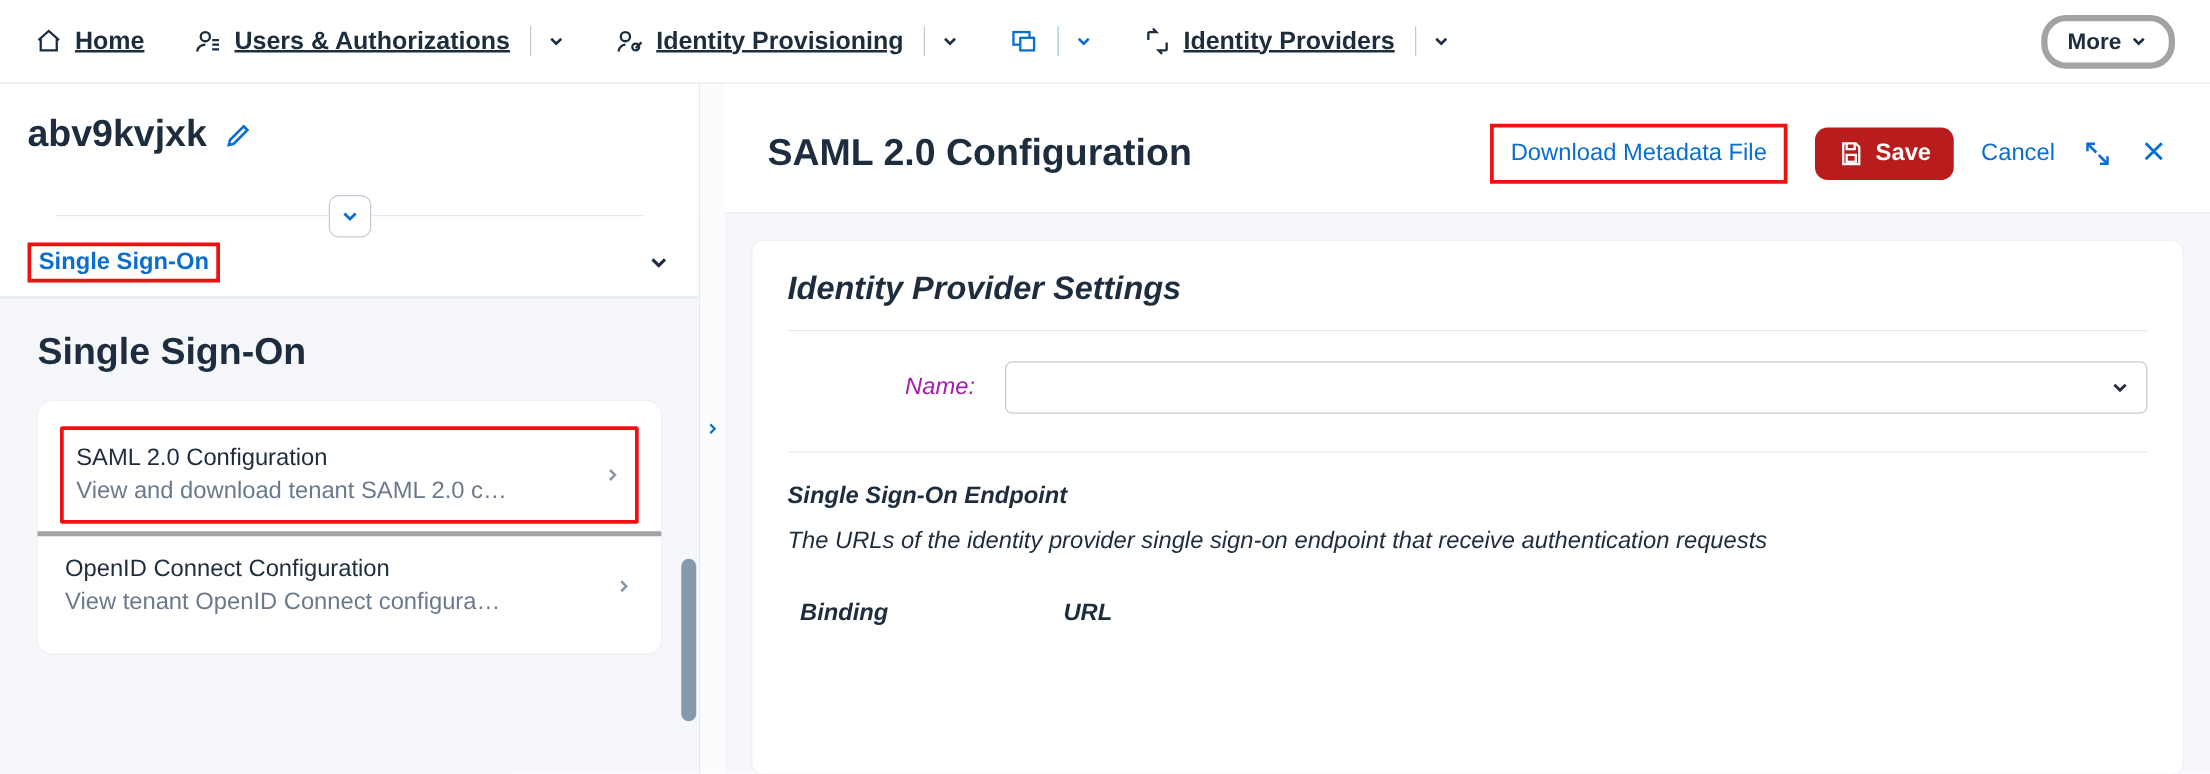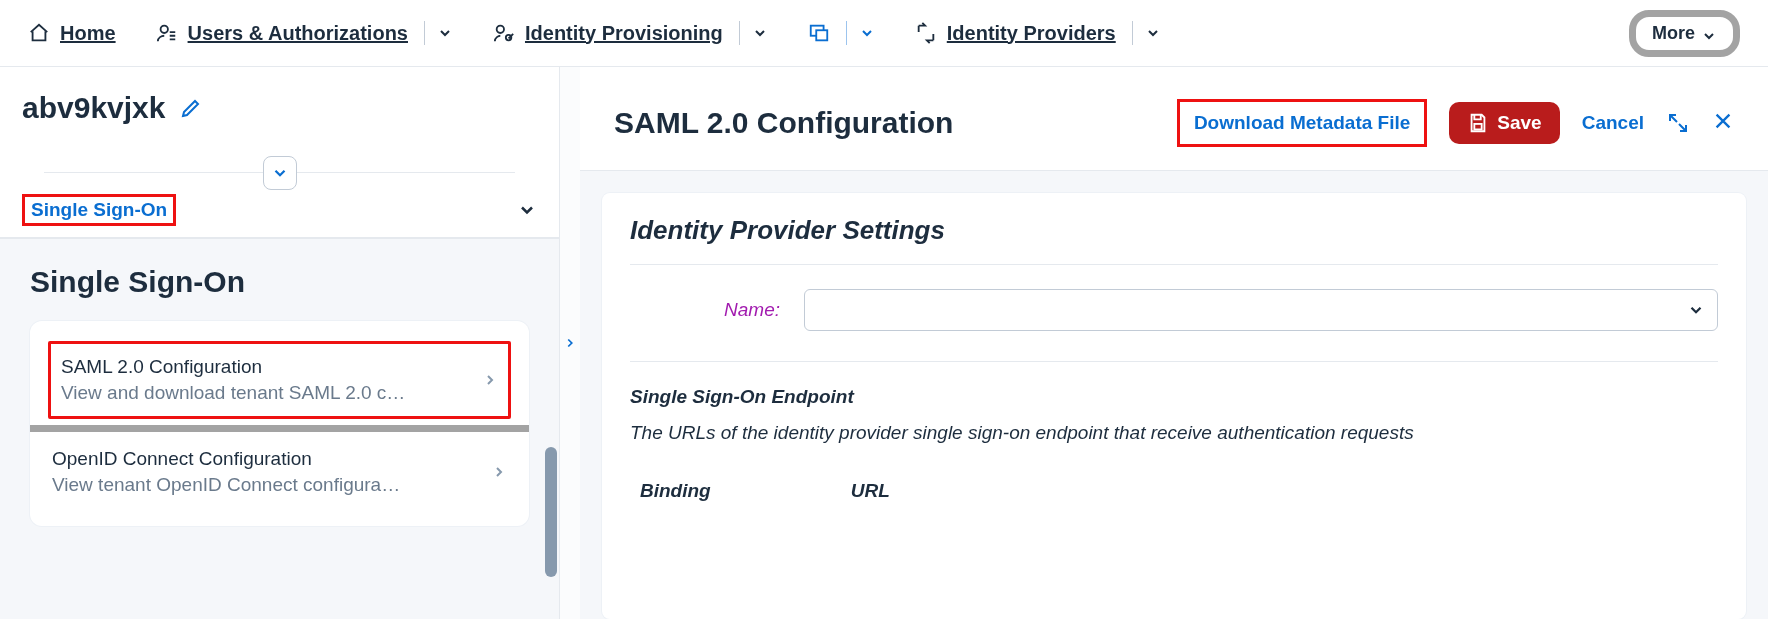--- a/index.html
+++ b/index.html
@@ -4,56 +4,56 @@
 <style>
   * { box-sizing: border-box; margin: 0; padding: 0; }
   html, body { width: 1768px; height: 619px; font-family: "72", Arial, Helvetica, sans-serif; color: #1d2d3e; background: #fff; overflow: hidden; }
   
   .topbar { height: 67px; padding: 0 28px; display: flex; align-items: center; gap: 40px; border-bottom: 1px solid #e5e9ee; }
   .nav-left { display: flex; align-items: center; gap: 40px; flex: 1; text-decoration: underline; }
   .nav-item { display: flex; align-items: center; gap: 10px; font-size: 20px; font-weight: 700; cursor: pointer; }
   .nav-item.active { color: #0a6ed1; }
   .nav-sep { width: 1px; height: 24px; background: #c2cbd6; margin: 0 2px 0 6px; }
   .chev { display: inline-flex; }
-  .more-btn { display: flex; align-items: flex-end; gap: 6px; border: 7px solid #a3a3a3; border-radius: 20px; padding: 6px 16px; font-size: 18px; font-weight: 700; cursor: pointer; background: #fff; }
+  .more-btn { display: flex; align-items: center; gap: 6px; border: 5px solid #a3a3a3; border-radius: 20px; padding: 6px 16px; font-size: 18px; font-weight: 700; cursor: pointer; background: #fff; }
   
   .ico { width: 22px; height: 22px; }
   
   .main { display: flex; height: calc(619px - 67px); }
   .left { width: 560px; position: relative; border-right: 1px solid #e5e9ee; display: flex; flex-direction: column; }
   .left-head { padding: 24px 22px 0 22px; background: #fff; position: relative; }
   .app-name-row { display: flex; align-items: center; gap: 14px; }
   .app-name { font-size: 30px; font-weight: 800; }
   .edit-ico { color: #0a6ed1; cursor: pointer; }
   .collapse-btn { width: 34px; height: 34px; border: 1px solid #c2cbd6; border-radius: 8px; display: flex; align-items: center; justify-content: center; color: #0a6ed1; cursor: pointer; position: absolute; left: 50%; transform: translateX(-50%); bottom: -17px; background: #fff; }
   .hr-line { position: absolute; left: 22px; right: 22px; bottom: 0; height: 1px; background: #e5e9ee; }
   .collapse-wrap { position: relative; height: 48px; }
   .tab-sso-bar { display: flex; align-items: center; justify-content: space-between; padding: 0 22px; height: 56px; border-bottom: 2px solid #e5e9ee; margin-top: 10px; }
   .tab-sso { font-size: 19px; font-weight: 700; color: #0a6ed1; padding: 4px 8px; }
   .tab-sso-outline { border: 3px solid #e11; padding: 2px 6px; }
   .chev-dark { color: #1d2d3e; }
   .section-body { background: #f5f7fa; flex: 1; padding: 26px 30px; overflow: hidden; }
   .section-title { font-size: 30px; font-weight: 800; margin-bottom: 22px; }
   .card { background: #fff; border-radius: 12px; padding: 14px 0; box-shadow: 0 0 0 1px #edf1f6; }
   .card-row { padding: 16px 22px; display: flex; align-items: center; justify-content: space-between; cursor: pointer; }
-  .card-row + .card-row { border-top: 7px solid #a3a3a3; }
+  .card-row + .card-row { border-top: 4px solid #a3a3a3; }
   .card-row .txt { max-width: 400px; }
   .row-title { font-size: 19px; color: #1d2d3e; margin-bottom: 4px; }
   .row-sub { font-size: 19px; color: #6a7a8c; white-space: nowrap; overflow: hidden; text-overflow: ellipsis; }
   .card-row-outline { border: 3px solid #e11; margin: 6px 18px; border-radius: 2px; padding: 12px 10px; }
   .scroll-indicator { position: absolute; right: 0; top: 12px; width: 0; height: 0; border-left: 8px solid transparent; border-right: 8px solid transparent; border-bottom: 12px solid #8699ad; }
   .v-scroll { position: absolute; right: 2px; top: 380px; width: 12px; height: 130px; background: #8699ad; border-radius: 6px; }
   .splitter { width: 20px; background: #fbfcfd; display: flex; align-items: center; justify-content: center; position: relative; }
   .splitter .arrow { color: #0a6ed1; }
   
   .right { flex: 1; background: #f5f7fa; display: flex; flex-direction: column; }
   .right-head { background: #fff; padding: 32px 34px 24px 34px; display: flex; align-items: center; justify-content: space-between; box-shadow: inset 0 -1px 0 #e5e9ee; }
   .right-title { font-size: 30px; font-weight: 800; }
   .right-actions { display: flex; align-items: center; gap: 22px; }
-  .link-primary { color: #0a6ed1; font-size: 19px; font-weight: 700; cursor: pointer; }
+  .link-primary { color: #0a6ed1; font-size: 19px; font-weight: 400; cursor: pointer; }
   .dl-outline { border: 3px solid #e11; padding: 10px 14px; }
   .save-btn { display: flex; align-items: center; gap: 8px; background: #b91c1c; color: #fff; font-size: 19px; font-weight: 700; padding: 10px 18px; border-radius: 10px; cursor: pointer; }
   .save-btn .disk { width: 22px; height: 22px; }
   .icon-btn { color: #0a6ed1; cursor: pointer; }
   .close-btn { font-size: 28px; color: #0a6ed1; cursor: pointer; font-weight: 400; }
   .right-body { background: #fff; margin: 22px 22px 0 22px; border-radius: 8px; padding: 22px 28px 10px 28px; flex: 1; overflow: hidden; box-shadow: 0 0 0 1px #edf1f6; font-style: italic; }
   .idp-title { font-size: 26px; font-weight: 800; padding-bottom: 18px; border-bottom: 1px solid #e5e9ee; }
   .form-row { display: flex; align-items: center; gap: 24px; padding: 24px 0 30px 0; border-bottom: 1px solid #e5e9ee; }
   .form-label { width: 150px; text-align: right; font-size: 19px; color: #a21caf; }
   .select { flex: 1; height: 42px; border: 1px solid #c2cbd6; border-radius: 6px; display: flex; align-items: center; justify-content: flex-end; padding: 0 12px; color: #1d2d3e; background: #fff; cursor: pointer; }

